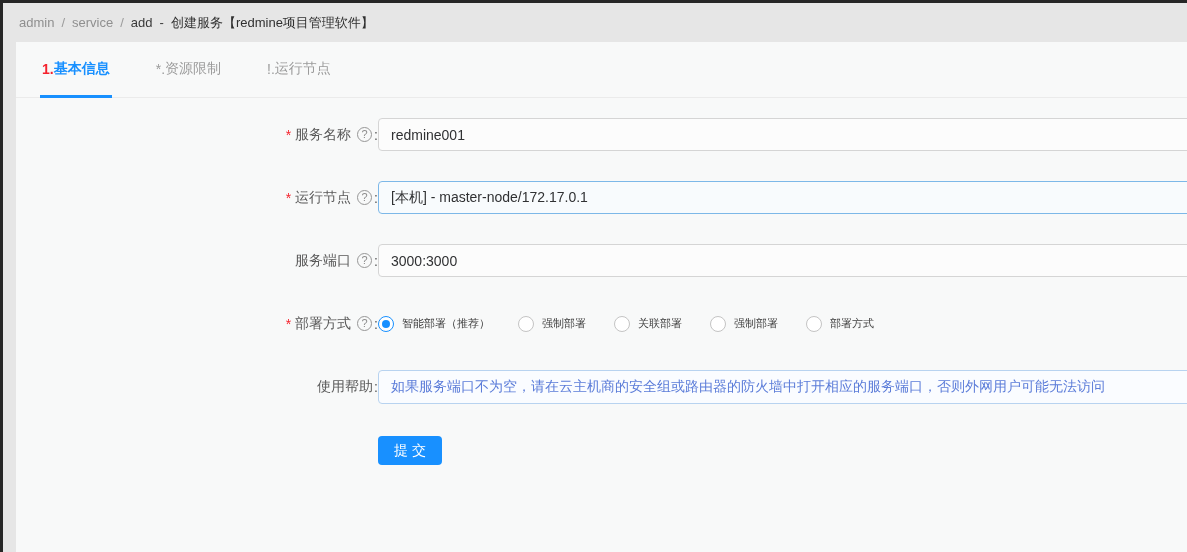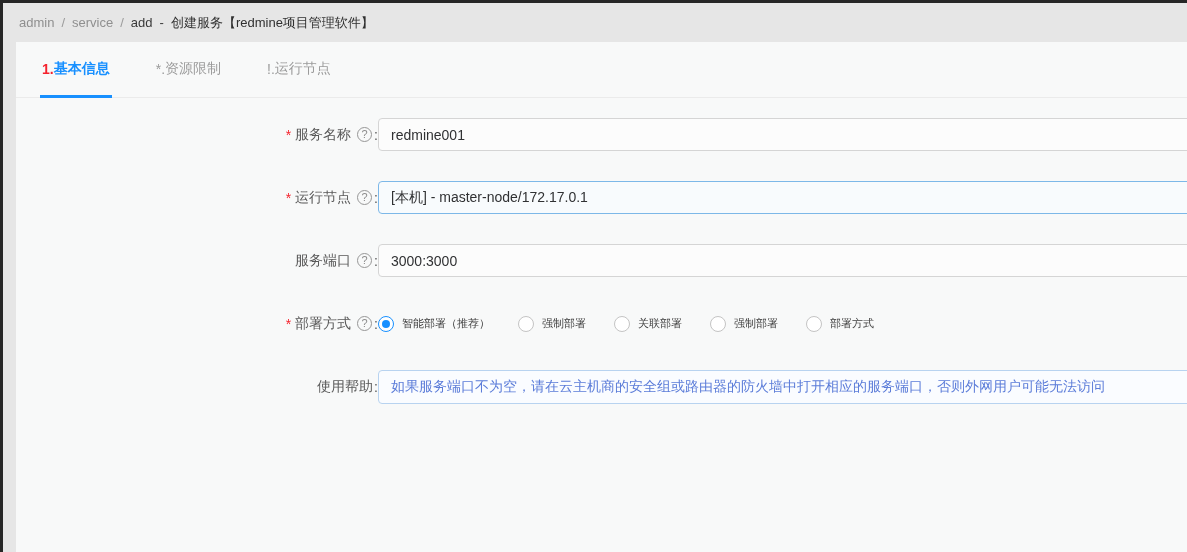--- a/index.html
+++ b/index.html
@@ -289,16 +289,22 @@
       <div class="form-row">
         <div class="field-label">
           <span>使用帮助</span>
           <span class="colon">:</span>
         </div>
         <div class="field-control">
           <div class="help-box">如果服务端口不为空，请在云主机商的安全组或路由器的防火墙中打开相应的服务端口，否则外网用户可能无法访问</div>
         </div>
       </div>
 
+      <div class="form-row submit-row">
+        <div class="field-label"></div>
+        <div class="field-control">
+          <button class="submit-btn">提 交</button>
+        </div>
+      </div>
 
     </div>
   </div>
 </div>
 
 </body></html>

